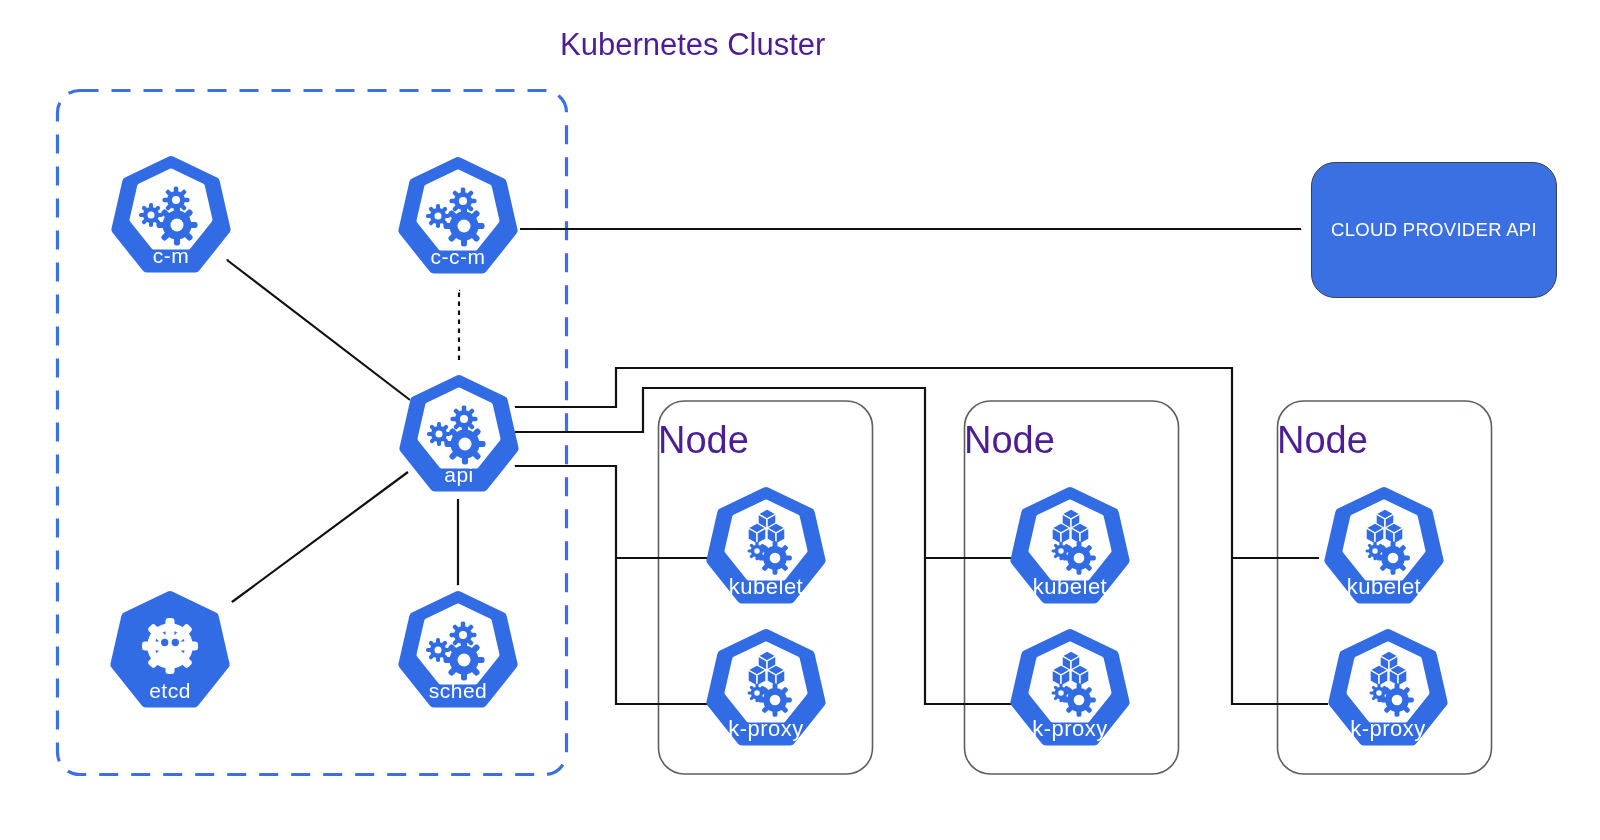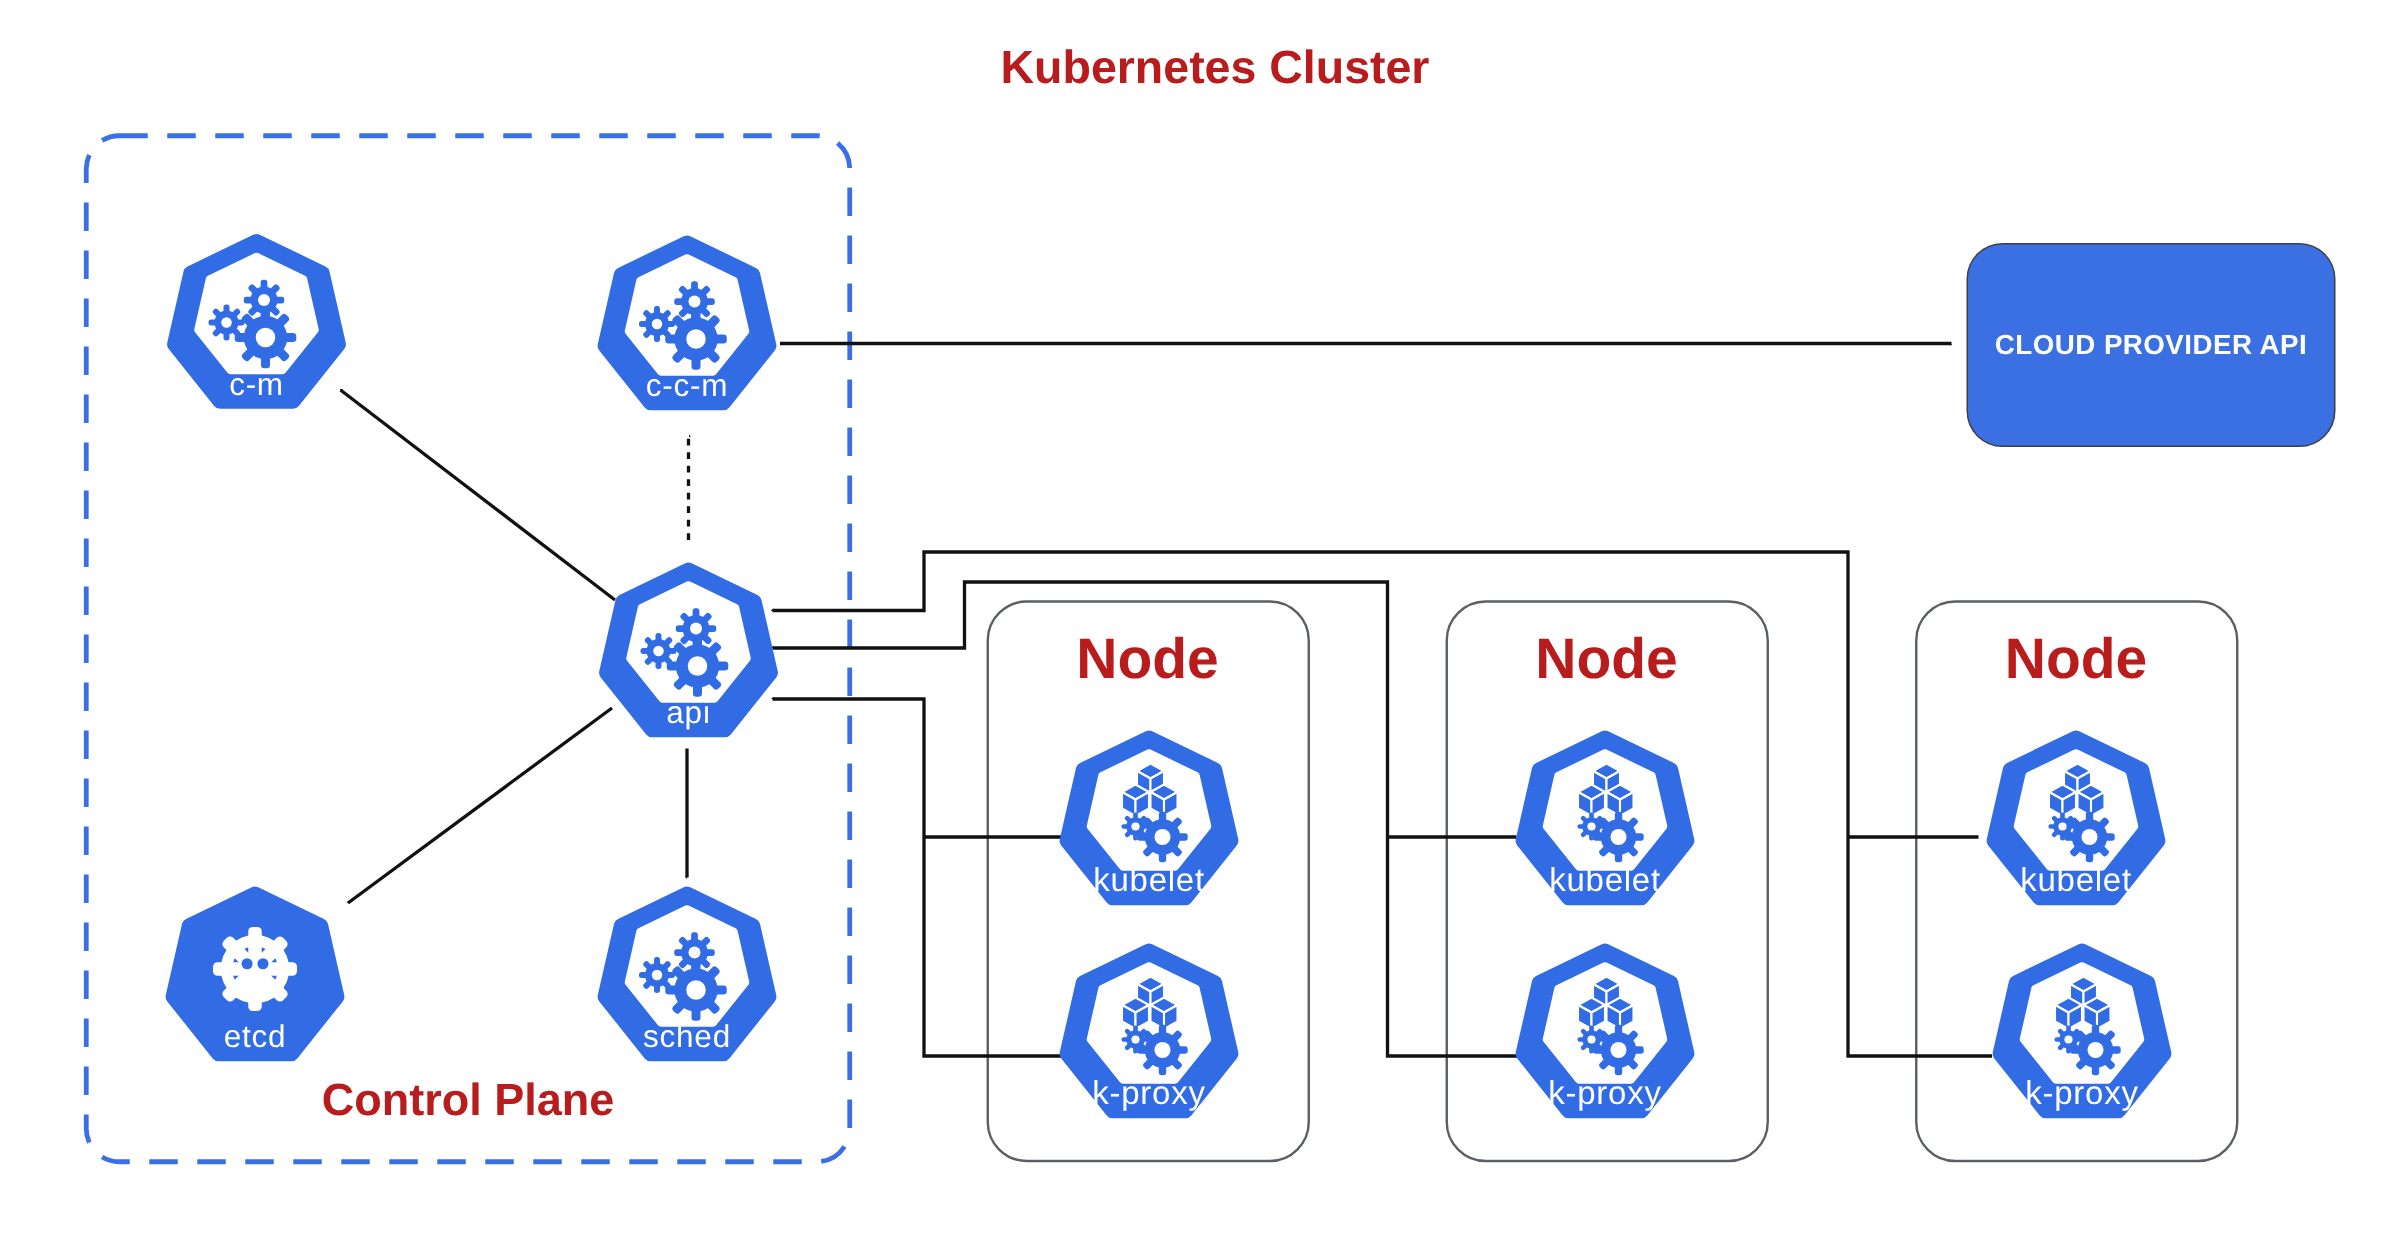--- a/index.html
+++ b/index.html
@@ -4,28 +4,28 @@
 <style>
   html,body{margin:0;padding:0;background:#ffffff;}
   #canvas{position:relative;width:1600px;height:840px;background:#ffffff;overflow:hidden;
           font-family:"Liberation Sans",sans-serif;}
   .abs{position:absolute;}
   #wires{position:absolute;left:0;top:0;z-index:2;}
   .icon{position:absolute;z-index:3;}
   .icon-label{fill:#ffffff;text-anchor:middle;font-family:"Liberation Sans",sans-serif;
               font-size:21px;letter-spacing:.5px;}
   .icon-label.node-lbl{font-size:22px;}
-  .txt{position:absolute;z-index:4;color:#b91c1c;font-weight:700;text-align:center;}
+  .txt{position:absolute;z-index:4;color:#4c1d95;font-weight:400;text-align:left;}
   #diagram-title{left:560px;top:27px;width:500px;font-size:31px;}
   .node-title{top:419px;width:214px;font-size:38px;}
   #cp-label{left:57px;top:717px;width:510px;font-size:30px;}
   #cloud-box{left:1311px;top:162px;width:244px;height:134px;z-index:2;
              background:#3A70E2;border:1.5px solid #3f3f3f;border-radius:24px;
              display:flex;align-items:center;justify-content:center;}
-  #cloud-box span{color:#ffffff;font-weight:700;font-size:18.5px;letter-spacing:.3px;}
+  #cloud-box span{color:#ffffff;font-weight:400;font-size:18.5px;letter-spacing:.3px;}
 </style>
 </head>
 <body>
 
 <div id="canvas">
 
   <svg id="wires" width="1600" height="840" viewBox="0 0 1600 840">
     <defs>
       <marker id="ah" markerUnits="userSpaceOnUse" markerWidth="30" markerHeight="24" refX="1" refY="0" orient="auto">
         <polyline points="-13,-8 0,0 -13,8" fill="none" stroke="#111111" stroke-width="2.2" stroke-linecap="round"></polyline>
@@ -138,21 +138,20 @@
   </svg>
 
   <div id="cloud-box" class="abs">
     <span>CLOUD PROVIDER API</span>
   </div>
 
   <div id="diagram-title" class="txt">Kubernetes Cluster</div>
   <div class="txt node-title" style="left:658px">Node</div>
   <div class="txt node-title" style="left:964px">Node</div>
   <div class="txt node-title" style="left:1277px">Node</div>
-  <div id="cp-label" class="txt">Control Plane</div>
 
   <svg class="icon" style="left:105px;top:151px" width="132" height="132" viewBox="-66 -66 132 132">
     <use href="#hepta"></use>
       <use href="#glyph-gears"></use>
     <text class="icon-label" x="0" y="46">c-m</text>
   </svg>
 
   <svg class="icon" style="left:392px;top:152px" width="132" height="132" viewBox="-66 -66 132 132">
     <use href="#hepta"></use>
       <use href="#glyph-gears"></use>

